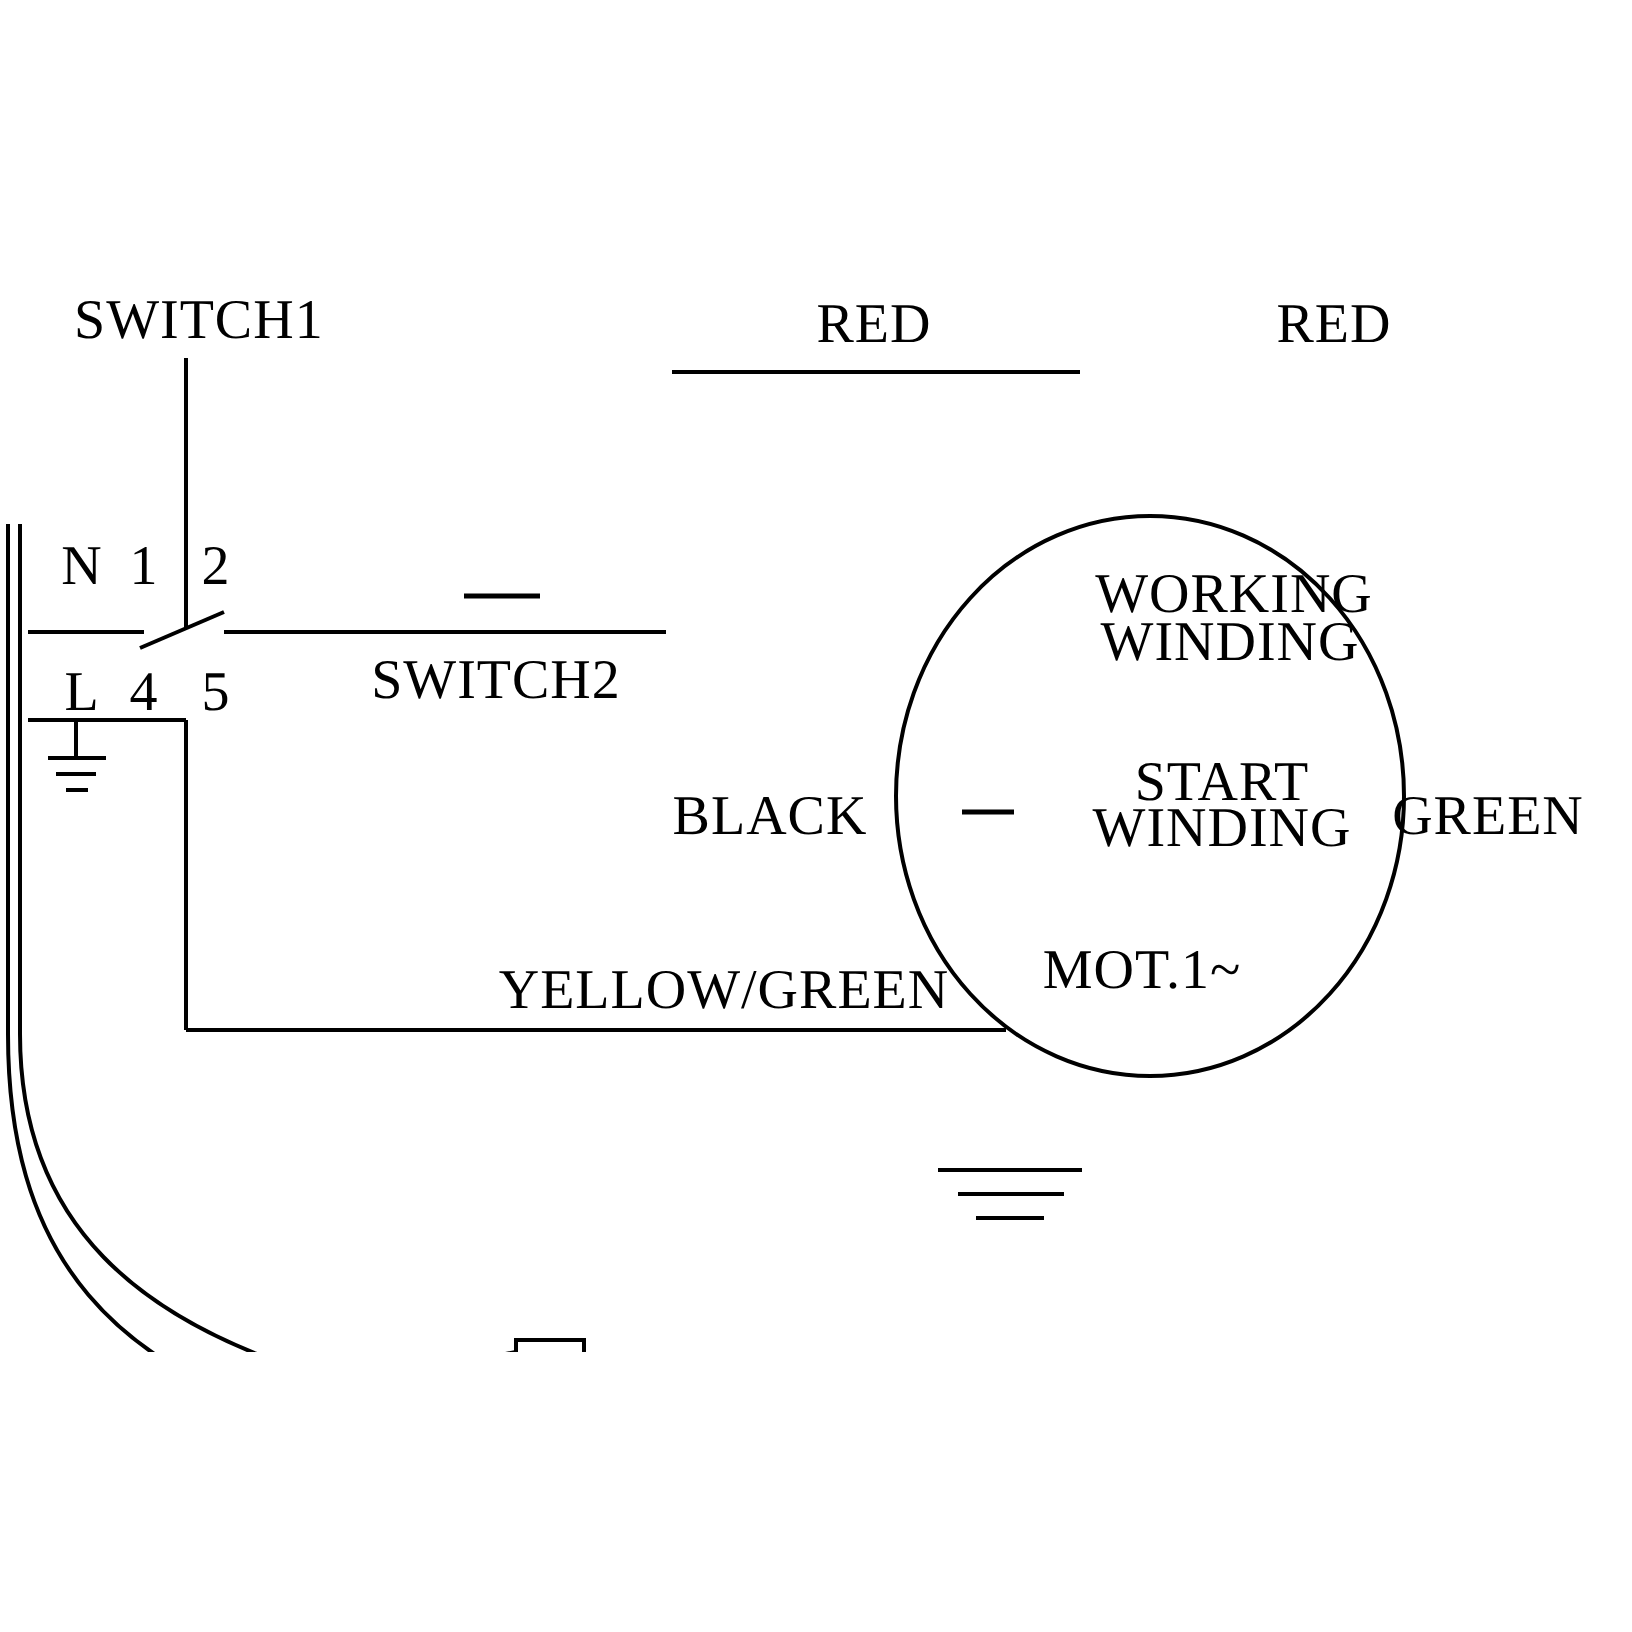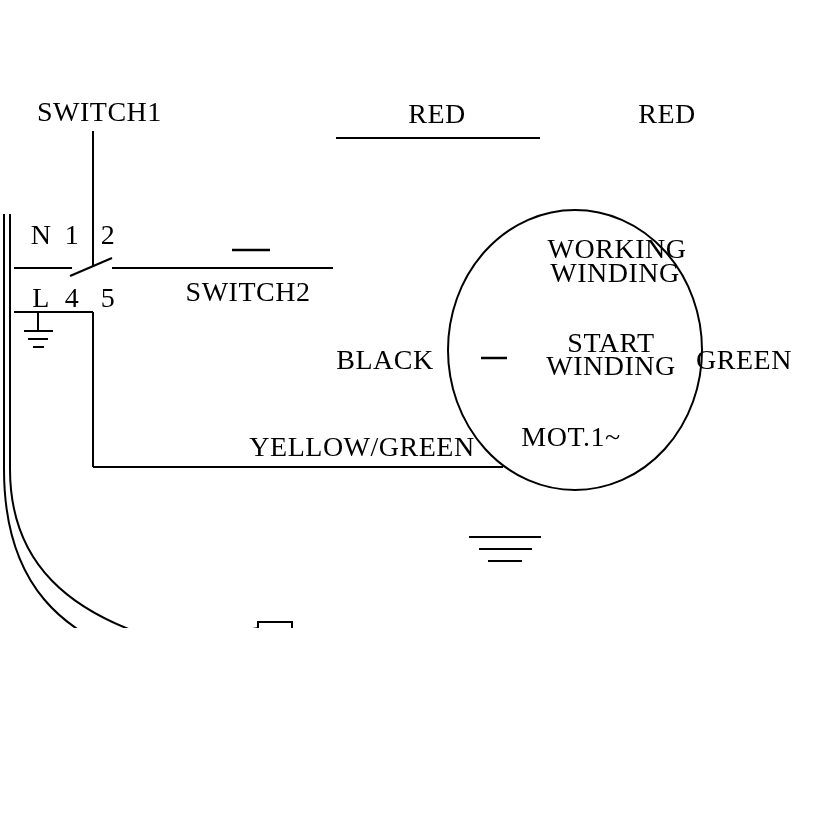--- a/index.html
+++ b/index.html
@@ -6,20 +6,21 @@
     margin: 0;
     padding: 0;
     background: #ffffff;
   }
   .stage {
     position: relative;
     width: 816px;
     height: 628px;
     background: #ffffff;
     overflow: hidden;
+    margin-top: 48px;
   }
   svg { display: block; }
   .dtext {
     font-family: "Liberation Serif", "DejaVu Serif", serif;
     font-size: 28px;
     fill: #000000;
     letter-spacing: 0.5px;
   }
   .wire {
     stroke: #000000;

